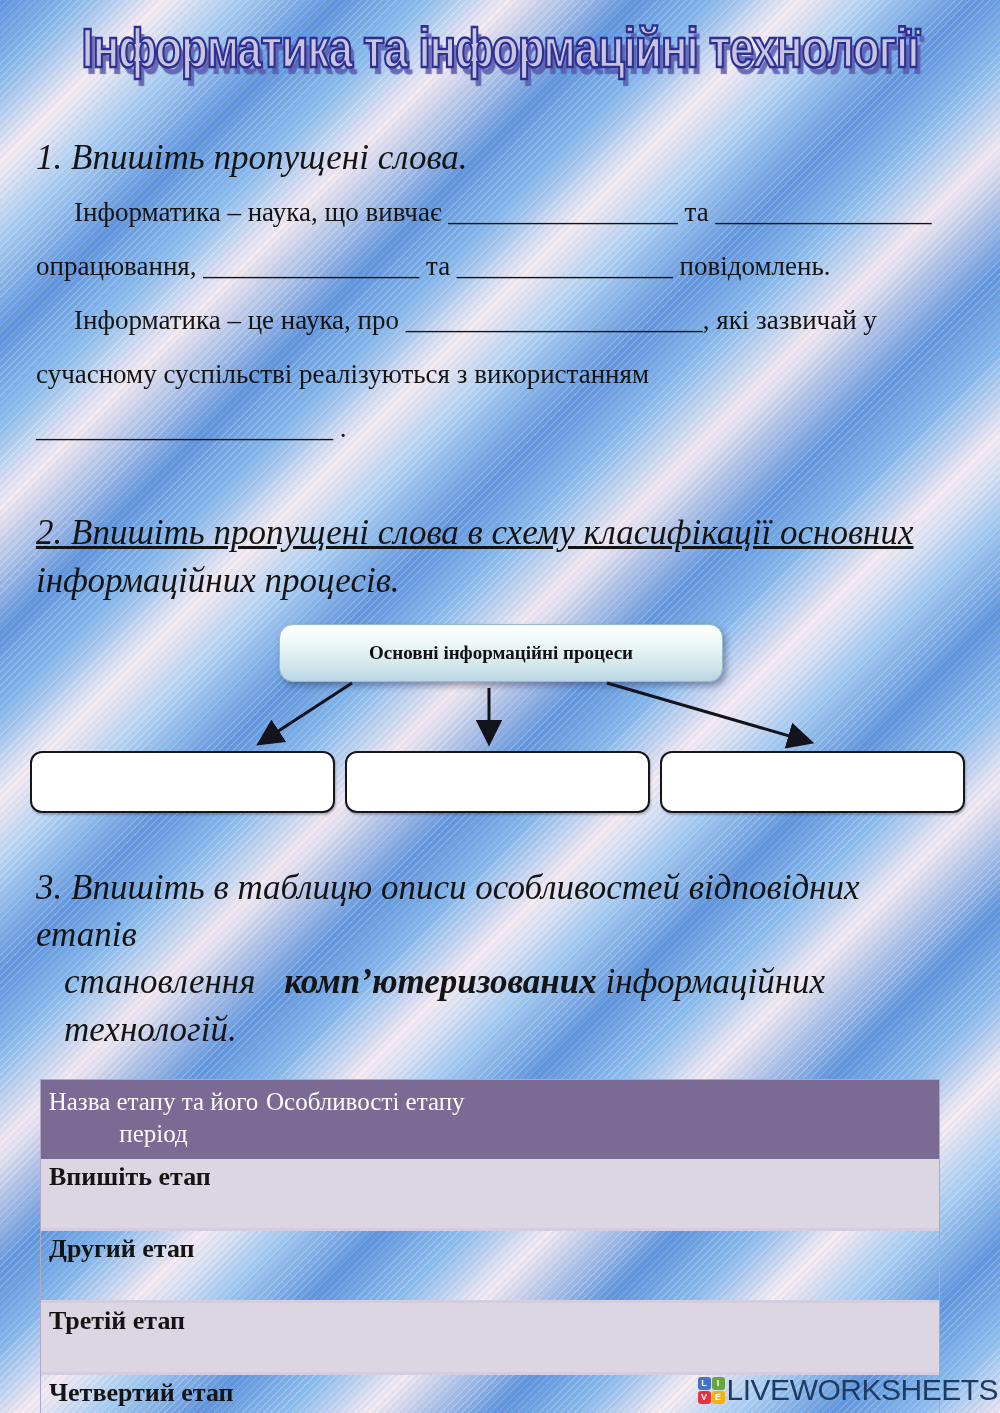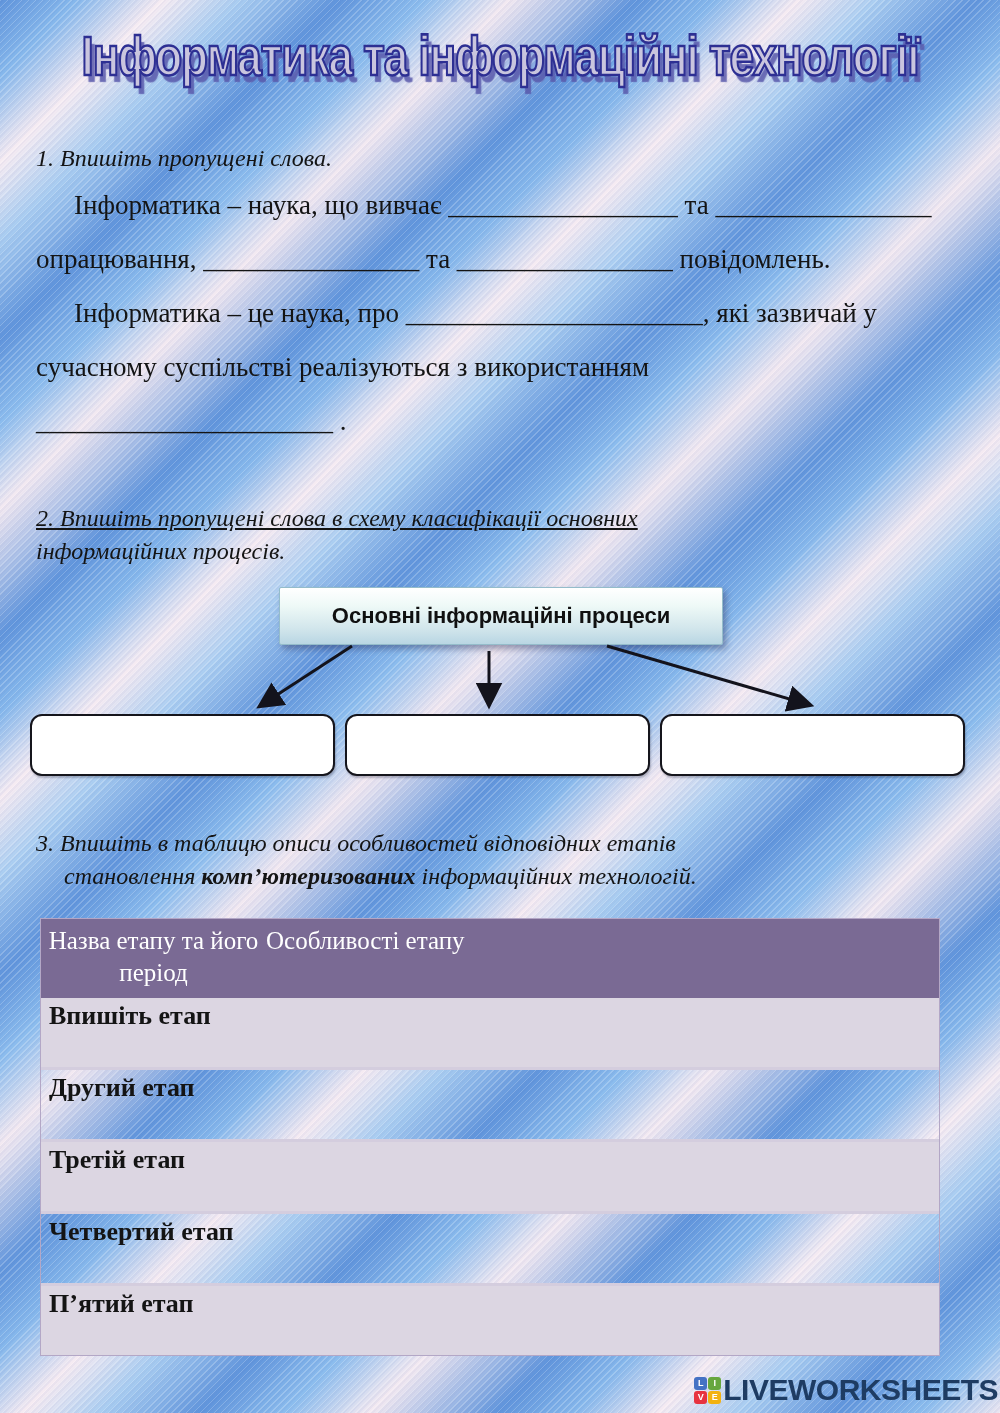--- a/index.html
+++ b/index.html
@@ -15,62 +15,62 @@
       #6095dc 240px, #8cbdee 300px, #f3e9f1 360px, #6095dc 450px);
   }
   .page::after {
     content:""; position:absolute; inset:0; z-index:0; pointer-events:none;
     background: repeating-linear-gradient(135deg,
       rgba(255,255,255,0.20) 0 1px, rgba(90,110,180,0.06) 1px 3px, transparent 3px 5px);
   }
   .page > * { position: relative; z-index: 1; }
 
   
-  .title-wrap { text-align:center; padding-top:24px; height:74px; }
+  .title-wrap { text-align:center; padding-top:16px; height:74px; }
   .title {
     display:inline-block;
     font-family:"Liberation Sans", sans-serif;
     font-weight:bold;
     font-size:44px;
     letter-spacing:-1px;
     white-space:nowrap;
     color:#c9c5de;
     -webkit-text-stroke:2px #2d2f93;
     text-shadow:4px 5px 1px rgba(88,88,170,0.85);
     transform:scale(1.0,1.28);
     transform-origin:center top;
   }
 
   
   .heading {
-    font-style:italic; font-size:24px; line-height:1.35;
+    font-style:italic; font-size:35px; line-height:1.35;
     margin:0 40px 0 36px;
   }
   .mt-task1 { margin-top:44px; }
   .mt-task2 { margin-top:54px;text-decoration:underline; }
   .mt-task3 { margin-top:46px; }
   .cont2 { }
   .cont3 { margin-left:64px; }
-  .bold { font-weight:bold; }
+  .bold { font-weight:bold;margin-left:20px; }
 
   .bodytext { margin:4px 40px 0 36px; }
   .line { font-size:27px; line-height:54px; white-space:nowrap; }
   .ind { text-indent:38px; }
 
   
   .diagram { position:relative; height:194px; margin-top:20px; }
   .root-box {
     position:absolute; left:279px; top:0; width:442px; height:56px;
     display:flex; align-items:center; justify-content:center;
-    border-radius:2px;
+    border-radius:14px;
     border:1px solid #94bcca;
     background:linear-gradient(180deg,#ffffff 0%,#eef9f7 32%,#d2e6ec 72%,#b9d6e3 100%);
     box-shadow:3px 4px 6px rgba(50,55,95,0.45);
-    font-family:Liberation Sans, sans-serif;
-    font-weight:bold; font-size:22px; color:#101010;
+    font-family:Liberation Serif, serif;
+    font-weight:bold; font-size:19px; color:#101010;
   }
   .arrows { position:absolute; left:0; top:56px; width:1000px; height:72px; }
   .child-row {
     position:absolute; left:30px; top:127px; width:935px;
     display:flex; gap:10px;
   }
   .child-box {
     height:58px; flex:1;
     background:#ffffff;
     border:2px solid #15151c;
@@ -117,21 +117,21 @@
     font-family:"Liberation Sans", sans-serif;
     font-weight:bold; font-size:9px; line-height:13px;
     color:#ffffff; text-align:center; border-radius:3px;
   }
   .sq-l { background:#4472c4; }
   .sq-i { background:#67a73e; }
   .sq-v { background:#e73340; }
   .sq-e { background:#f3b210; }
   .brand {
     font-family:"Liberation Sans", sans-serif;
-    font-weight:bold; font-size:30px;
+    font-weight:normal; font-size:30px;
     letter-spacing:-0.5px;
     color:#1e3c63;
   }
 </style>
 </head>
 <body>
 
 <div class="page">
 
   <div class="title-wrap">

